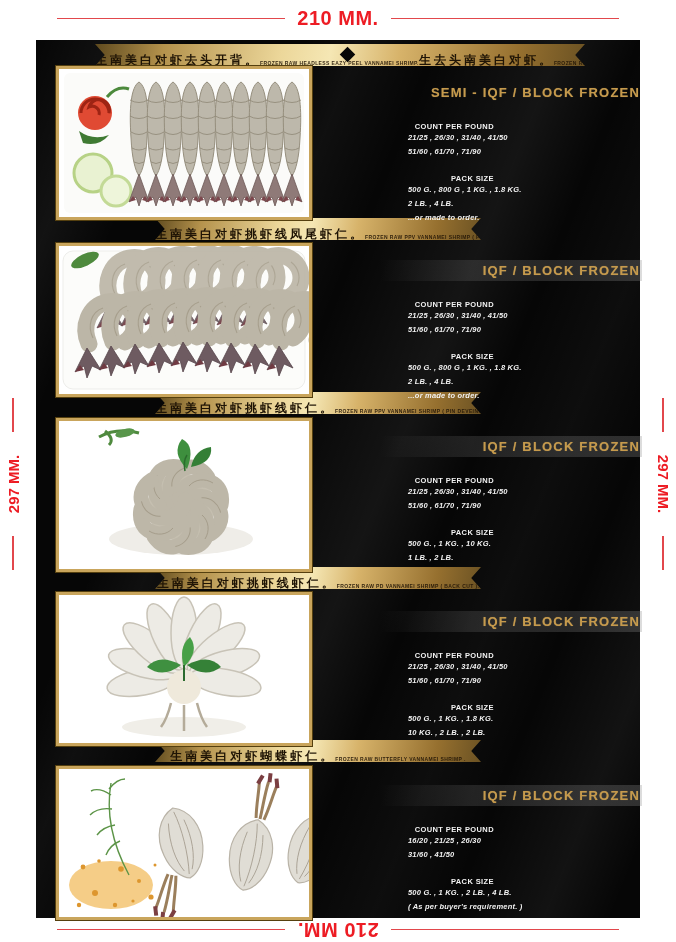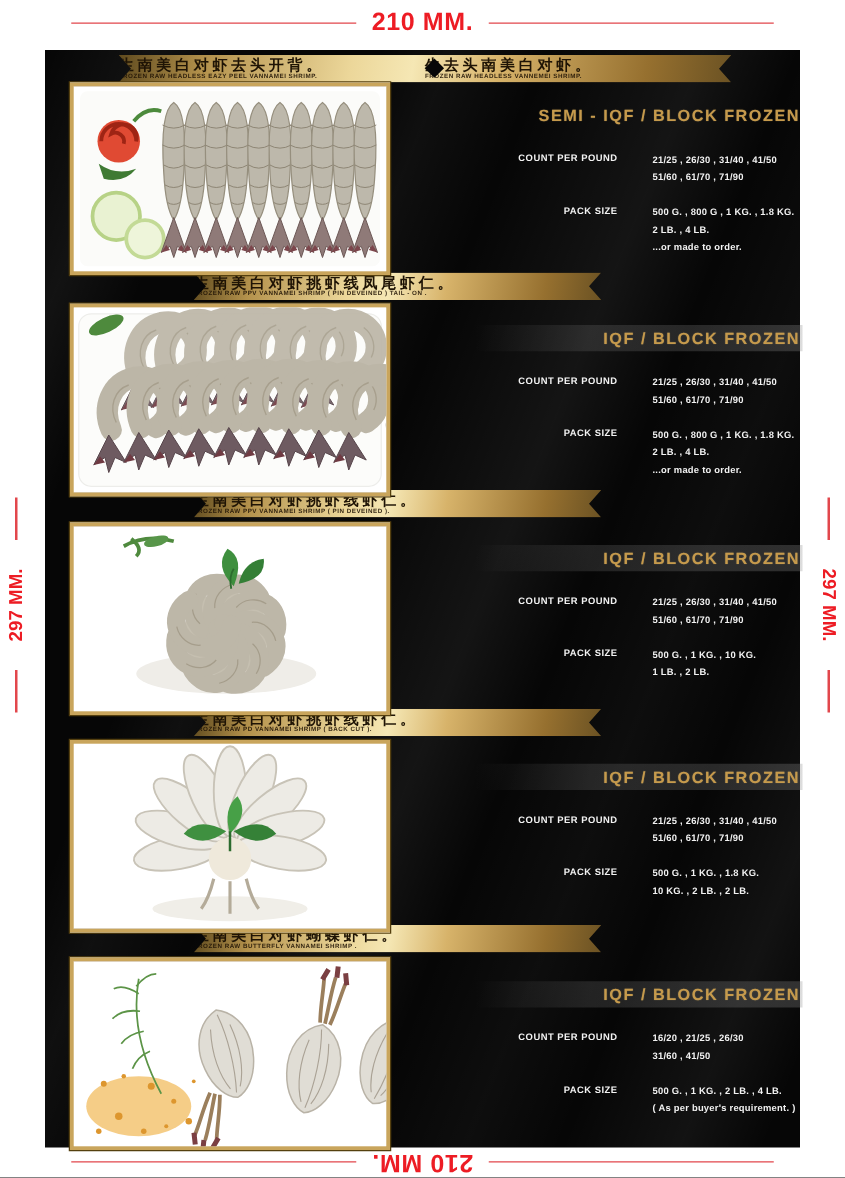--- a/index.html
+++ b/index.html
@@ -30,42 +30,42 @@
       rgba(255,255,255,0) 28%, rgba(255,255,255,.04) 34%, rgba(255,255,255,0) 42%,
       rgba(255,255,255,.06) 55%, rgba(255,255,255,0) 63%, rgba(255,255,255,.03) 72%,
       rgba(255,255,255,0) 80%, rgba(255,255,255,.05) 90%, rgba(255,255,255,0) 97%);
   }
   
   .ribbon{
     position:absolute;height:22px;display:flex;align-items:stretch;
     background:linear-gradient(100deg,#5f4a1e 0%,#b4924c 14%,#ecd79a 38%,#f5e7b4 48%,#d7b36a 62%,#96702f 86%,#6b5223 100%);
     clip-path:polygon(0 0,100% 0,97% 50%,100% 100%,0 100%,3% 50%);
   }
-  .ribbon-half{flex:1;display:flex;flex-direction:column;align-items:flex-start;justify-content:center;line-height:1;}
+  .ribbon-half{flex:1;display:flex;flex-direction:row;align-items:flex-end;justify-content:center;line-height:1;}
   .ribbon-cn{font-size:12px;font-weight:700;letter-spacing:3px;color:#1f1405;white-space:nowrap;}
   .ribbon-en{font-size:5px;font-weight:700;letter-spacing:.4px;color:rgba(35,22,6,.92);white-space:nowrap;margin-top:1px;}
   .ribbon-diamond{position:absolute;left:247px;top:5px;width:11px;height:11px;background:#070707;transform:rotate(45deg);}
   
   .photo{
     position:absolute;left:20px;width:250px;height:148px;background:#fff;
     border:3px solid #c9a55c;box-shadow:0 0 0 1px #55400f, inset 0 0 0 1px #8a6a2f;
   }
   .photo svg{display:block;}
   
   .spec{position:absolute;left:344px;width:262px;color:#f2f2f2;}
   .spec-title{
     text-align:right;font-size:13px;font-weight:700;letter-spacing:1.2px;color:#c69a4c;
     white-space:nowrap;padding:3px 2px;text-shadow:0 0 1px rgba(255,220,140,.35);
   }
   .spec-title.banded{background:linear-gradient(90deg,rgba(130,130,130,0) 0%,rgba(130,130,130,.22) 35%,rgba(140,140,140,.30) 100%);}
   .spec-rows{margin-top:18px;}
-  .spec-row{display:flex;}
+  .spec-row{display:flex;flex-direction:column;}
   .spec-row + .spec-row{margin-top:13px;}
   .spec-label{width:114px;text-align:right;font-size:7.5px;font-weight:700;letter-spacing:.4px;padding-top:1px;white-space:nowrap;}
-  .spec-vals{margin-left:28px;font-size:7.5px;font-weight:600;letter-spacing:.2px;line-height:1.9;white-space:nowrap;}
+  .spec-vals{margin-left:28px;font-size:7.5px;font-weight:600;letter-spacing:.2px;line-height:1.9;white-space:nowrap;font-style:italic;}
 </style>
 </head>
 <body>
 
 <div class="dim-h top">
   <div class="line"></div>
   <div class="dim-text">210 MM.</div>
   <div class="line"></div>
 </div>
 <div class="dim-h bottom">

